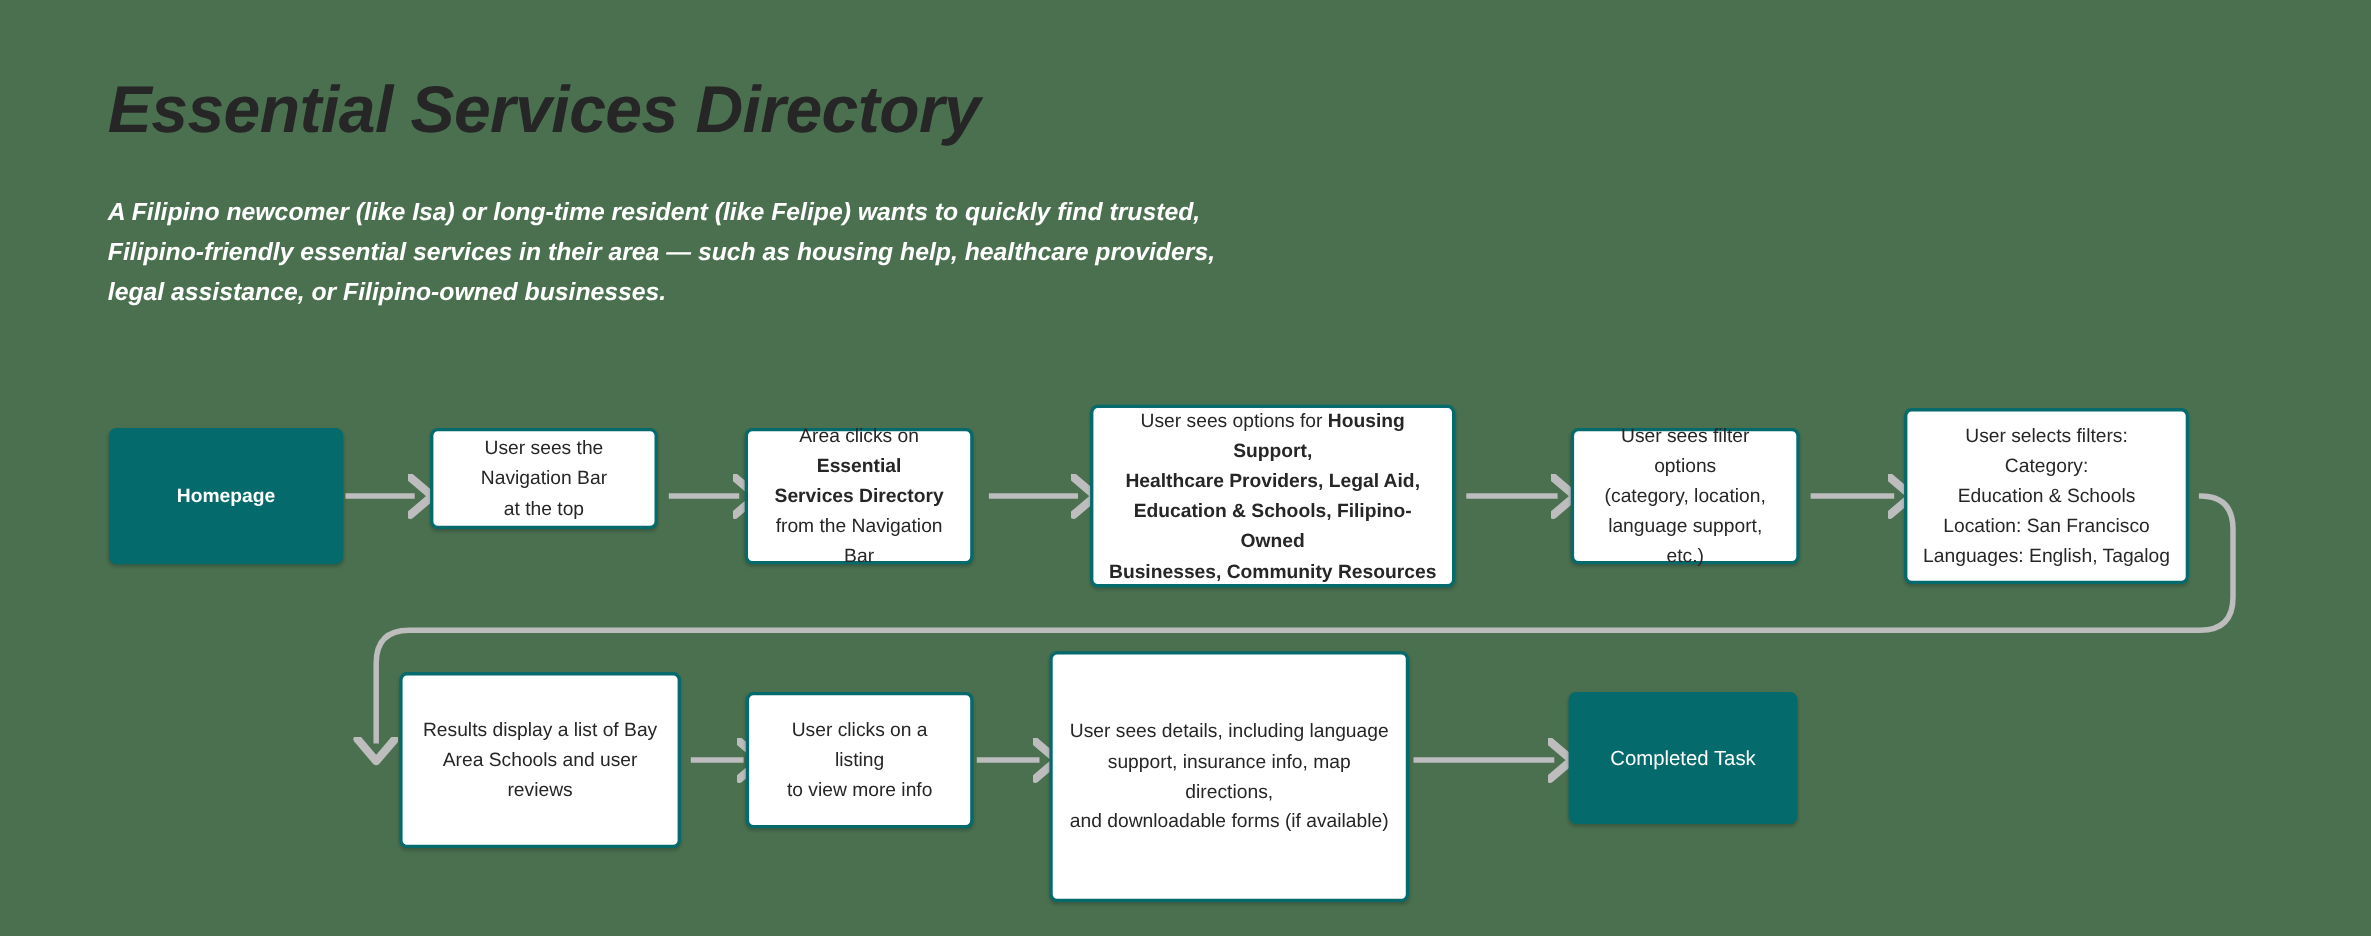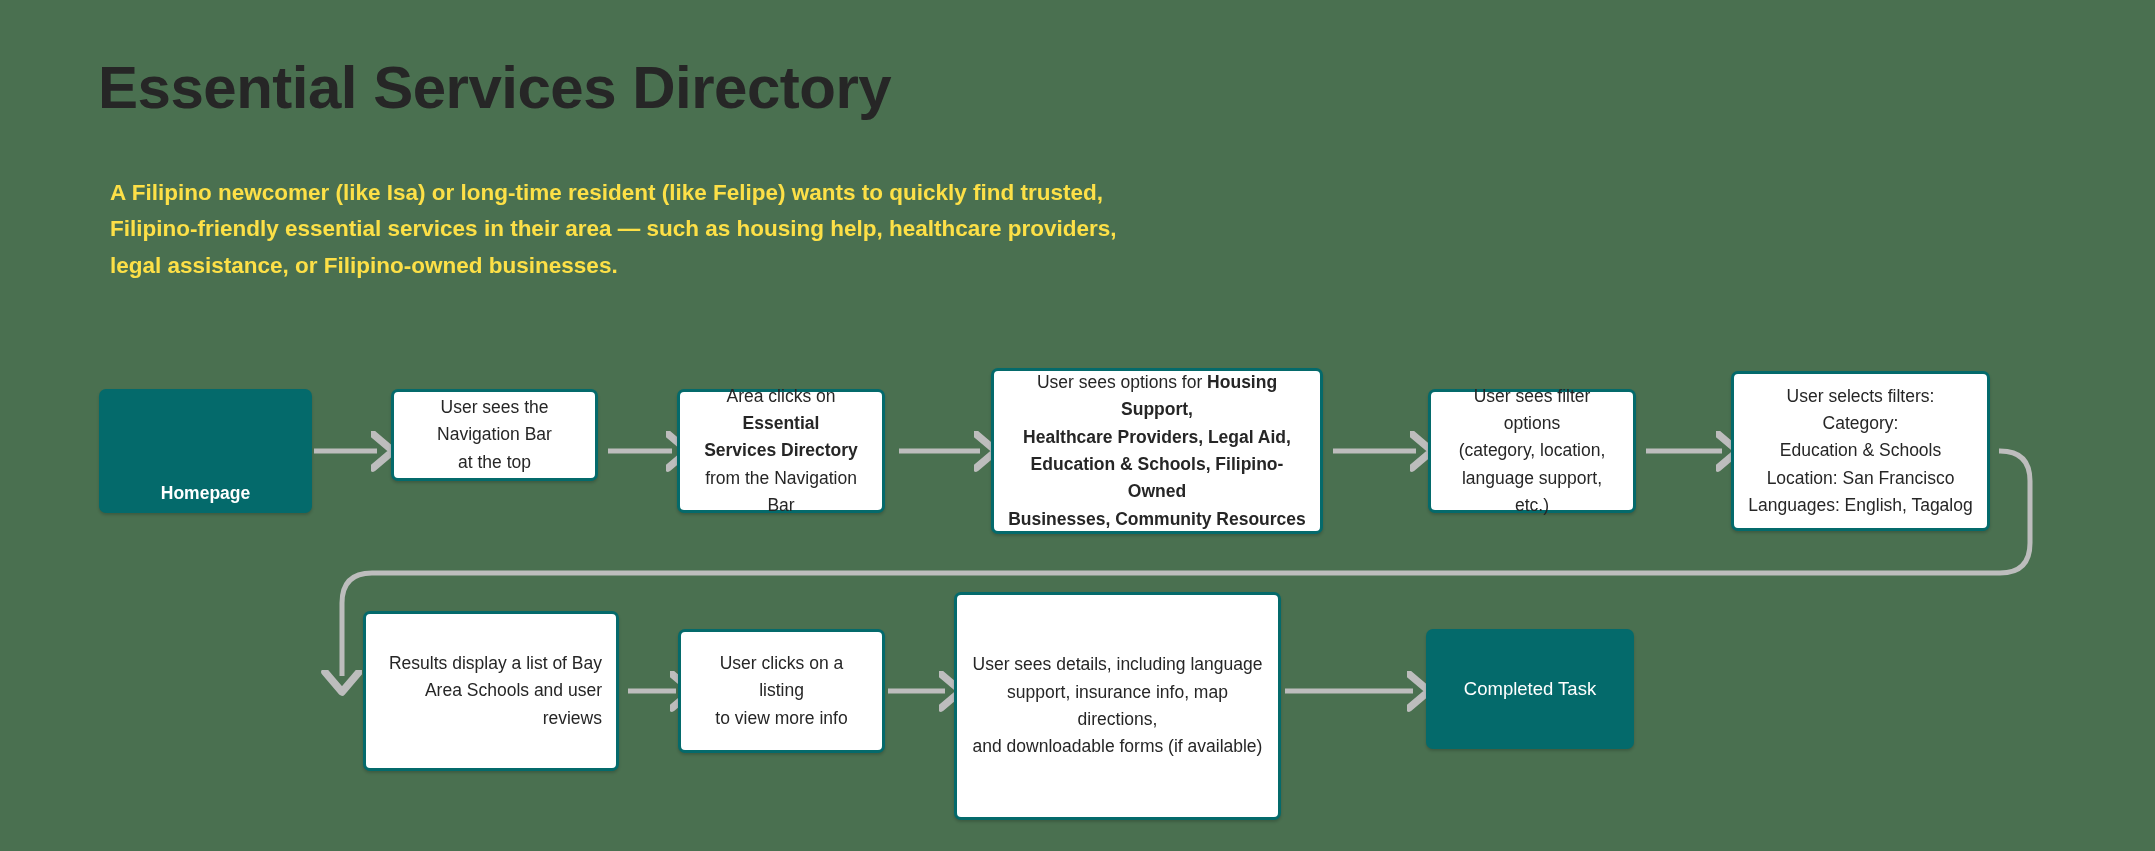--- a/index.html
+++ b/index.html
@@ -19,39 +19,40 @@
   #canvas {
     position: relative;
     width: 2155px;
     height: 851px;
   }
 
   
   #header-block {
     position: absolute;
     left: 98px;
-    top: 56px;
+    top: 68px;
     width: 1400px;
+    font-style: italic;
   }
   #page-title {
     font-size: 60px;
     font-weight: 800;
     letter-spacing: -0.5px;
     color: #262626;
     line-height: 1.08;
     margin: 0;
     white-space: nowrap;
   }
   #page-description {
-    margin: 12px;
+    margin: 0;
     padding-top: 42px;
     font-size: 22.5px;
     font-weight: 700;
     line-height: 1.62;
-    color: #fde047;
+    color: #ffffff;
     max-width: 1060px;
   }
 
   
   #flow-layer {
     position: absolute;
     inset: 0;
   }
   #connector-svg {
     position: absolute;
@@ -127,21 +128,21 @@
         <line x1="899" y1="451" x2="980" y2="451" marker-end="url(#arrowhead)"></line>
         <line x1="1333" y1="451" x2="1416" y2="451" marker-end="url(#arrowhead)"></line>
         <line x1="1646" y1="451" x2="1722" y2="451" marker-end="url(#arrowhead)"></line>
         <path d="M1999,451 L2000,451 Q2030,451 2030,481 L2030,543 Q2030,573 2000,573 L372,573 Q342,573 342,603 L342,676" marker-end="url(#arrowhead)"></path>
         <line x1="628" y1="691" x2="676" y2="691" marker-end="url(#arrowhead)"></line>
         <line x1="888" y1="691" x2="945" y2="691" marker-end="url(#arrowhead)"></line>
         <line x1="1285" y1="691" x2="1413" y2="691" marker-end="url(#arrowhead)"></line>
       </g>
     </svg>
 
-    <div class="node terminal" style="left:99px; top:389px; width:213px; height:124px;align-items:flex-end;">
+    <div class="node terminal" style="left:99px; top:389px; width:213px; height:124px;">
       <span class="node-text">Homepage</span>
     </div>
 
     <div class="node process" style="left:391px; top:389px; width:207px; height:92px;">
       <span class="node-text"><span>User sees the</span><br><span>Navigation Bar</span><br><span>at the top</span></span>
     </div>
 
     <div class="node process" style="left:677px; top:389px; width:208px; height:124px;">
       <span class="node-text"><span>Area clicks on </span><b>Essential</b><br><b>Services Directory</b><br><span>from the Navigation Bar</span></span>
     </div>
@@ -151,21 +152,21 @@
     </div>
 
     <div class="node process" style="left:1428px; top:389px; width:208px; height:124px;">
       <span class="node-text"><span>User sees filter options</span><br><span>(category, location,</span><br><span>language support, etc.)</span></span>
     </div>
 
     <div class="node process" style="left:1731px; top:371px; width:259px; height:160px;">
       <span class="node-text"><span>User selects filters:</span><br><span>Category:</span><br><span>Education &amp; Schools</span><br><span>Location: San Francisco</span><br><span>Languages: English, Tagalog</span></span>
     </div>
 
-    <div class="node process" style="left:363px; top:611px; width:256px; height:160px;text-align:right;">
+    <div class="node process" style="left:363px; top:611px; width:256px; height:160px;">
       <span class="node-text"><span>Results display a list of Bay</span><br><span>Area Schools and user reviews</span></span>
     </div>
 
     <div class="node process" style="left:678px; top:629px; width:207px; height:124px;">
       <span class="node-text"><span>User clicks on a listing</span><br><span>to view more info</span></span>
     </div>
 
     <div class="node process" style="left:954px; top:592px; width:327px; height:228px;">
       <span class="node-text"><span>User sees details, including language</span><br><span>support, insurance info, map directions,</span><br><span>and downloadable forms (if available)</span></span>
     </div>

